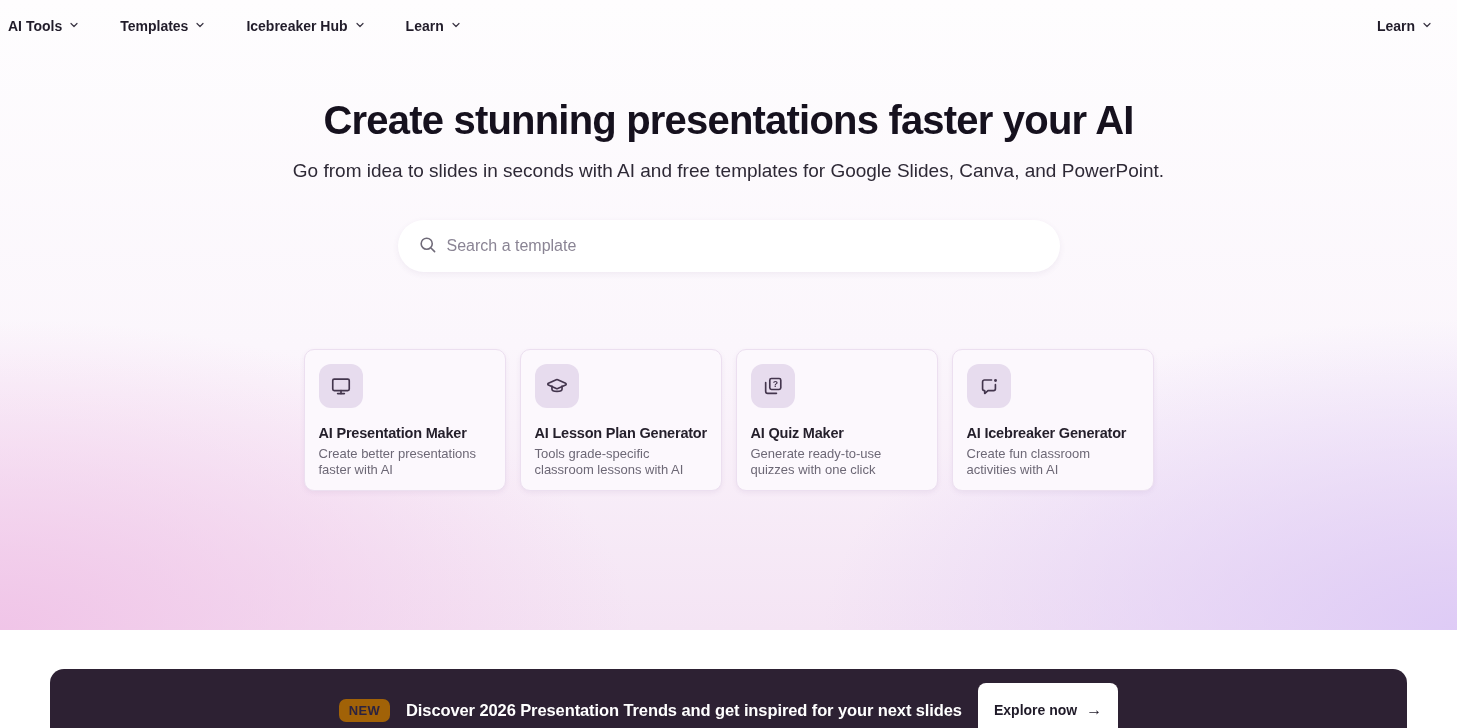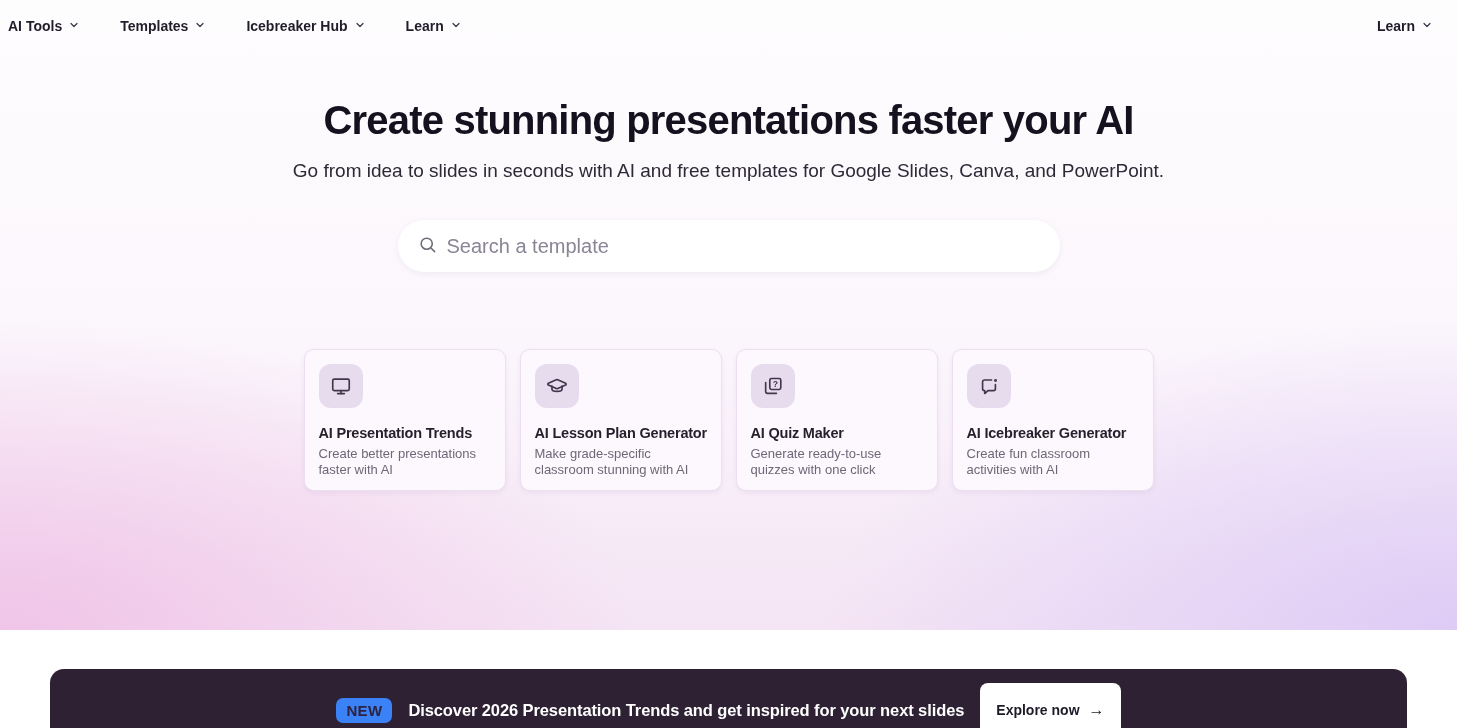--- a/index.html
+++ b/index.html
@@ -65,21 +65,21 @@
     gap: 10px;
     box-shadow: 0 2px 6px rgba(90,60,110,0.07);
   }
   .search-wrap svg { flex: 0 0 auto; color: #6f6a78; }
   .search-input {
     flex: 1;
     border: none;
     outline: none;
     background: transparent;
     font-family: "Liberation Sans", sans-serif;
-    font-size: 20px;
+    font-size: 16px;
     color: #17121f;
   }
   .search-input::placeholder { color: #8a8494; }
 
   
   .cards {
     margin-top: 77px;
     display: flex;
     justify-content: center;
     gap: 14px;
@@ -126,23 +126,23 @@
     height: 82px;
     margin: 39px auto 0;
     background: #2d2133;
     border-radius: 14px;
     display: flex;
     align-items: center;
     justify-content: center;
     gap: 16px;
   }
   .badge {
-    background: #3b82f6;
+    background: #a16207;
     color: #2c2340;
-    font-size: 15px;
+    font-size: 13px;
     font-weight: 700;
     padding: 4px 10px;
     border-radius: 7px;
     letter-spacing: 0.3px;
   }
   .banner-text {
     color: #ffffff;
     font-size: 16.5px;
     font-weight: 700;
     letter-spacing: -0.1px;
@@ -220,33 +220,33 @@
   <div class="cards">
 
     <div class="card">
       <div class="icon-tile">
         <svg width="22" height="22" viewBox="0 0 24 24" fill="none" stroke="currentColor" stroke-width="1.8" stroke-linecap="round" stroke-linejoin="round">
             <rect x="3" y="4.5" width="18" height="12.5" rx="1.6"></rect>
             <path d="M12 17v3.3"></path>
             <path d="M8.3 20.3h7.4"></path>
           </svg>
       </div>
-      <div class="card-title">AI Presentation Trends</div>
+      <div class="card-title">AI Presentation Maker</div>
       <div class="card-desc">Create better presentations faster with AI</div>
     </div>
 
     <div class="card">
       <div class="icon-tile">
         <svg width="22" height="22" viewBox="0 0 24 24" fill="none" stroke="currentColor" stroke-width="1.8" stroke-linecap="round" stroke-linejoin="round">
             <path d="M21.4 10.9a1 1 0 0 0 0-1.84L12.8 5.18a2 2 0 0 0-1.6 0L2.6 9.06a1 1 0 0 0 0 1.84l8.6 3.9a2 2 0 0 0 1.6 0z"></path>
             <path d="M6.5 12.2v3.3c0 1.3 2.5 2.4 5.5 2.4s5.5-1.1 5.5-2.4v-3.3"></path>
           </svg>
       </div>
       <div class="card-title">AI Lesson Plan Generator</div>
-      <div class="card-desc">Make grade-specific classroom stunning with AI</div>
+      <div class="card-desc">Tools grade-specific classroom lessons with AI</div>
     </div>
 
     <div class="card">
       <div class="icon-tile">
         <svg width="22" height="22" viewBox="0 0 24 24" fill="none" stroke="currentColor" stroke-width="1.8" stroke-linecap="round" stroke-linejoin="round">
             <rect x="8.5" y="3.8" width="12" height="12" rx="1.8"></rect>
             <path d="M4 8.2v9.6A2.2 2.2 0 0 0 6.2 20h9.6"></path>
             <text x="14.5" y="13.3" text-anchor="middle" font-size="9.5" font-weight="bold" fill="currentColor" stroke="none" font-family="Liberation Sans, sans-serif">?</text>
           </svg>
       </div>

